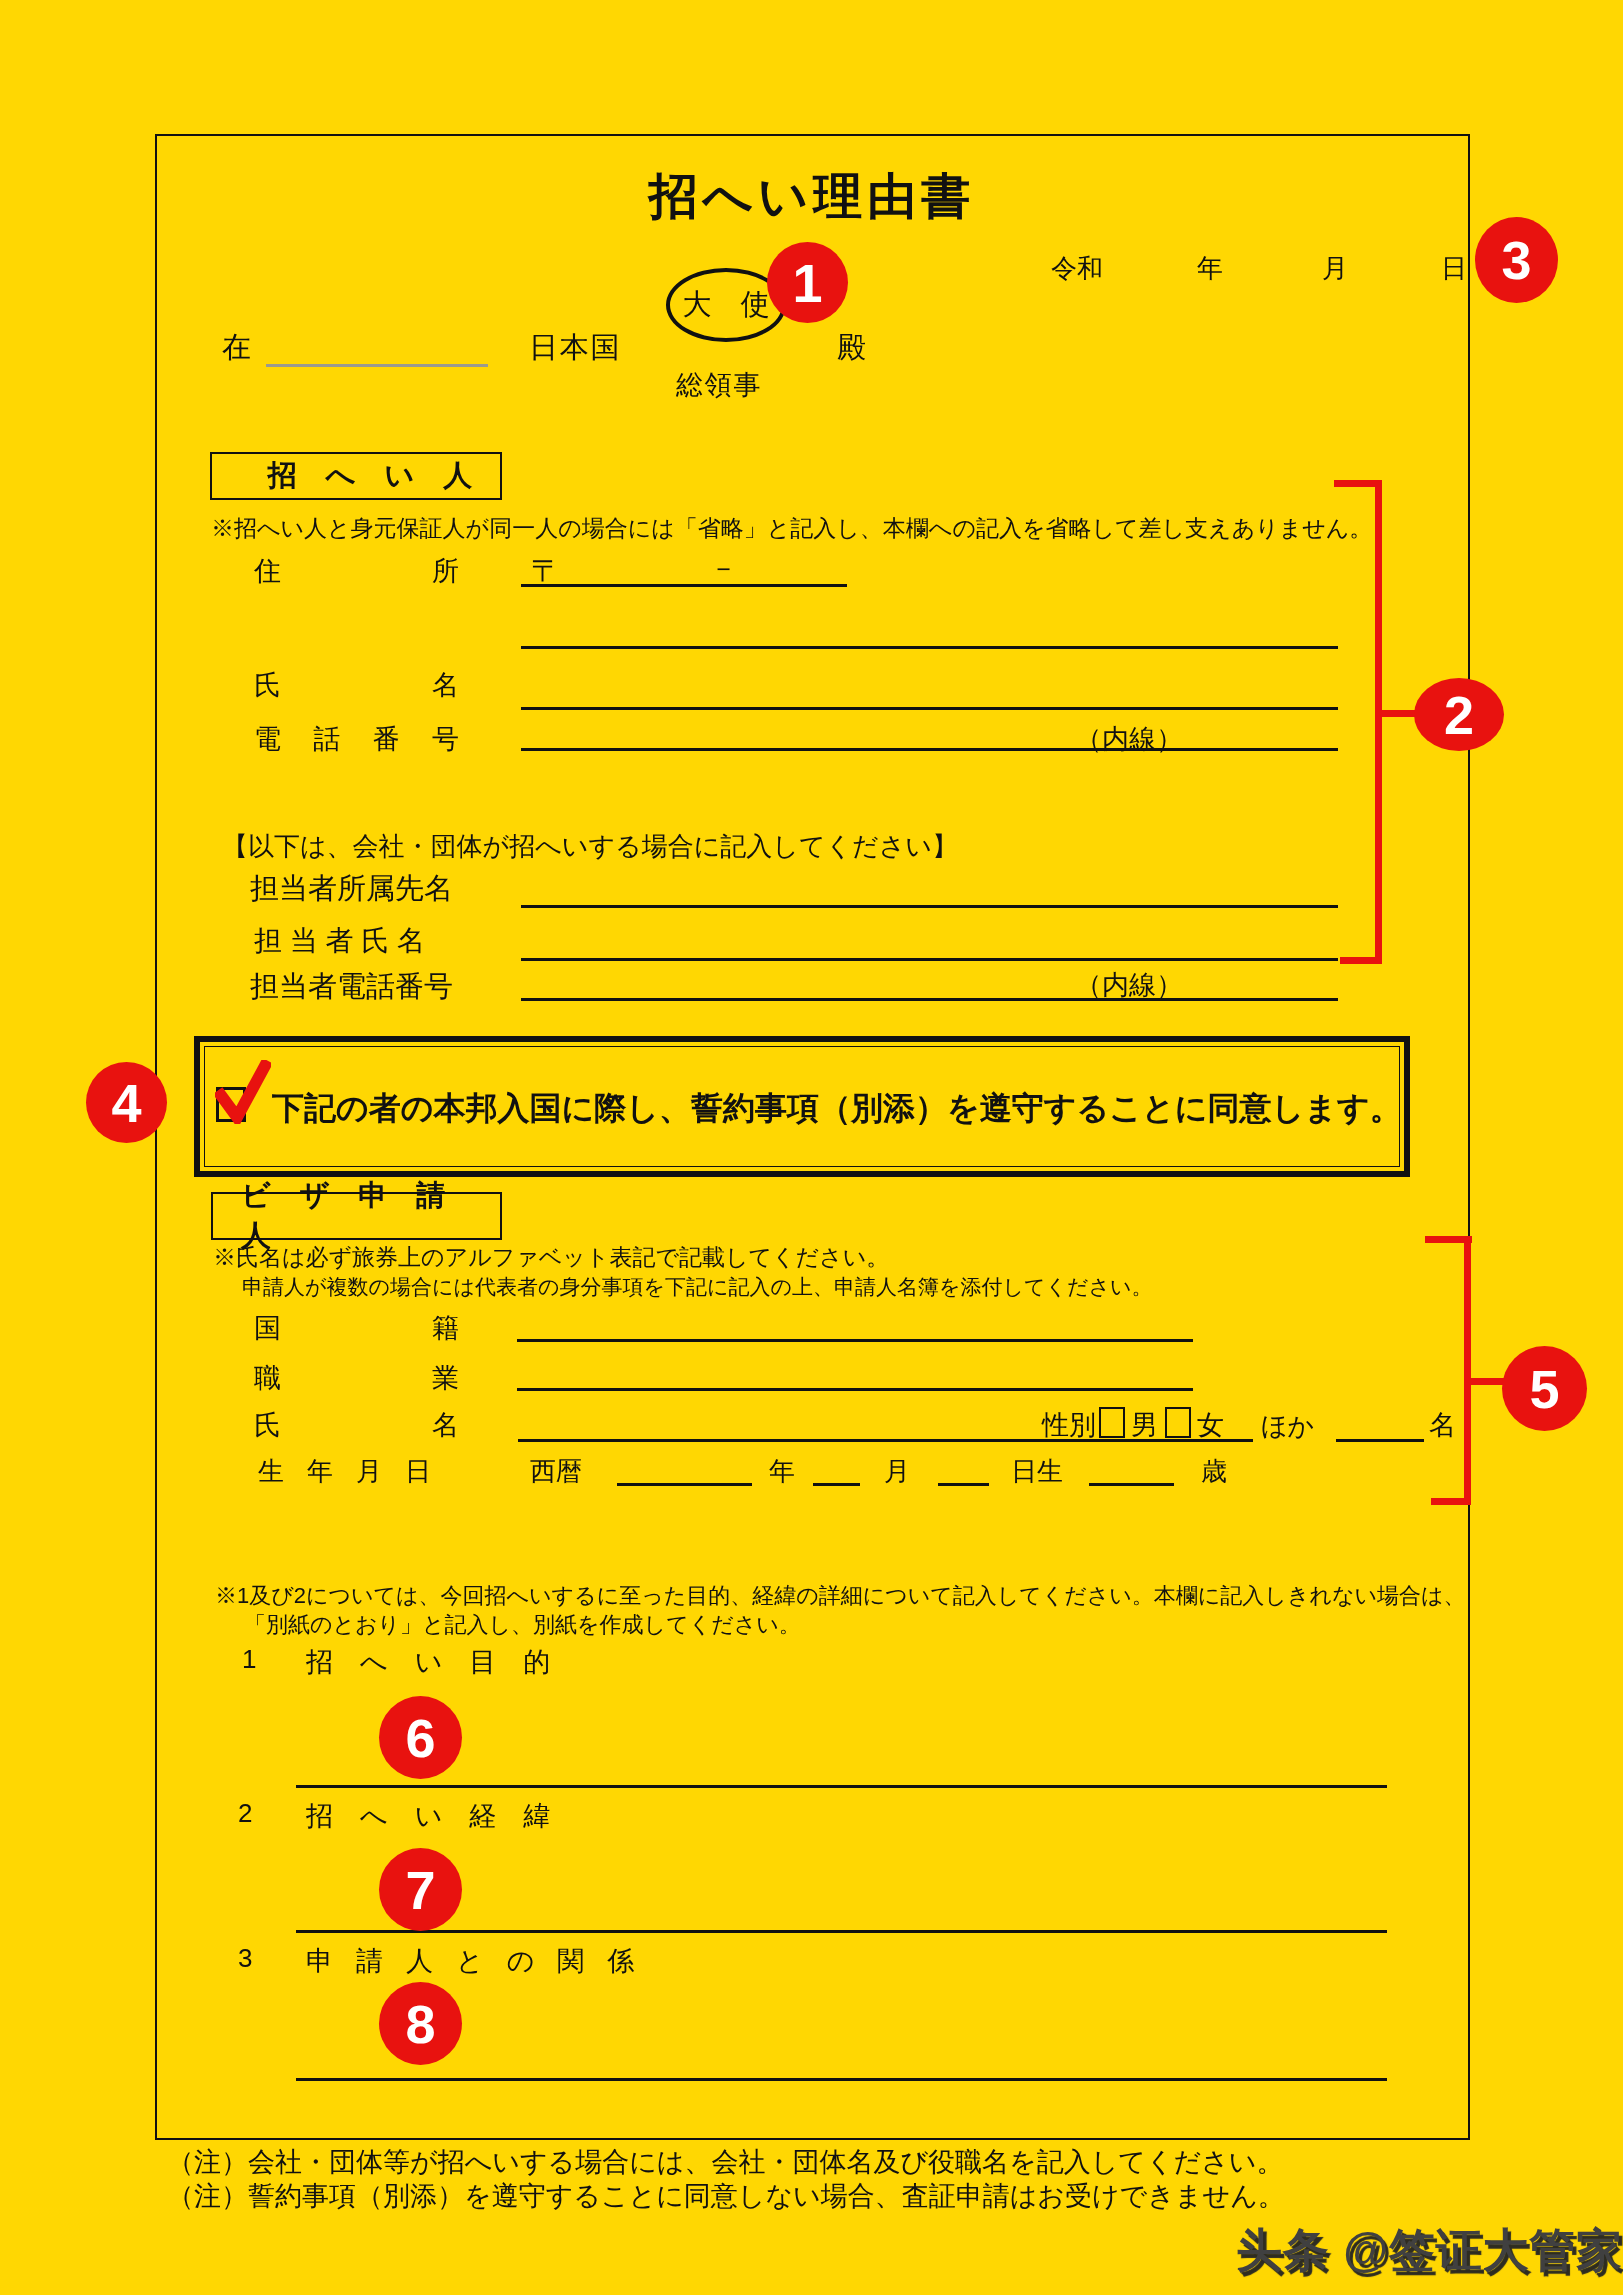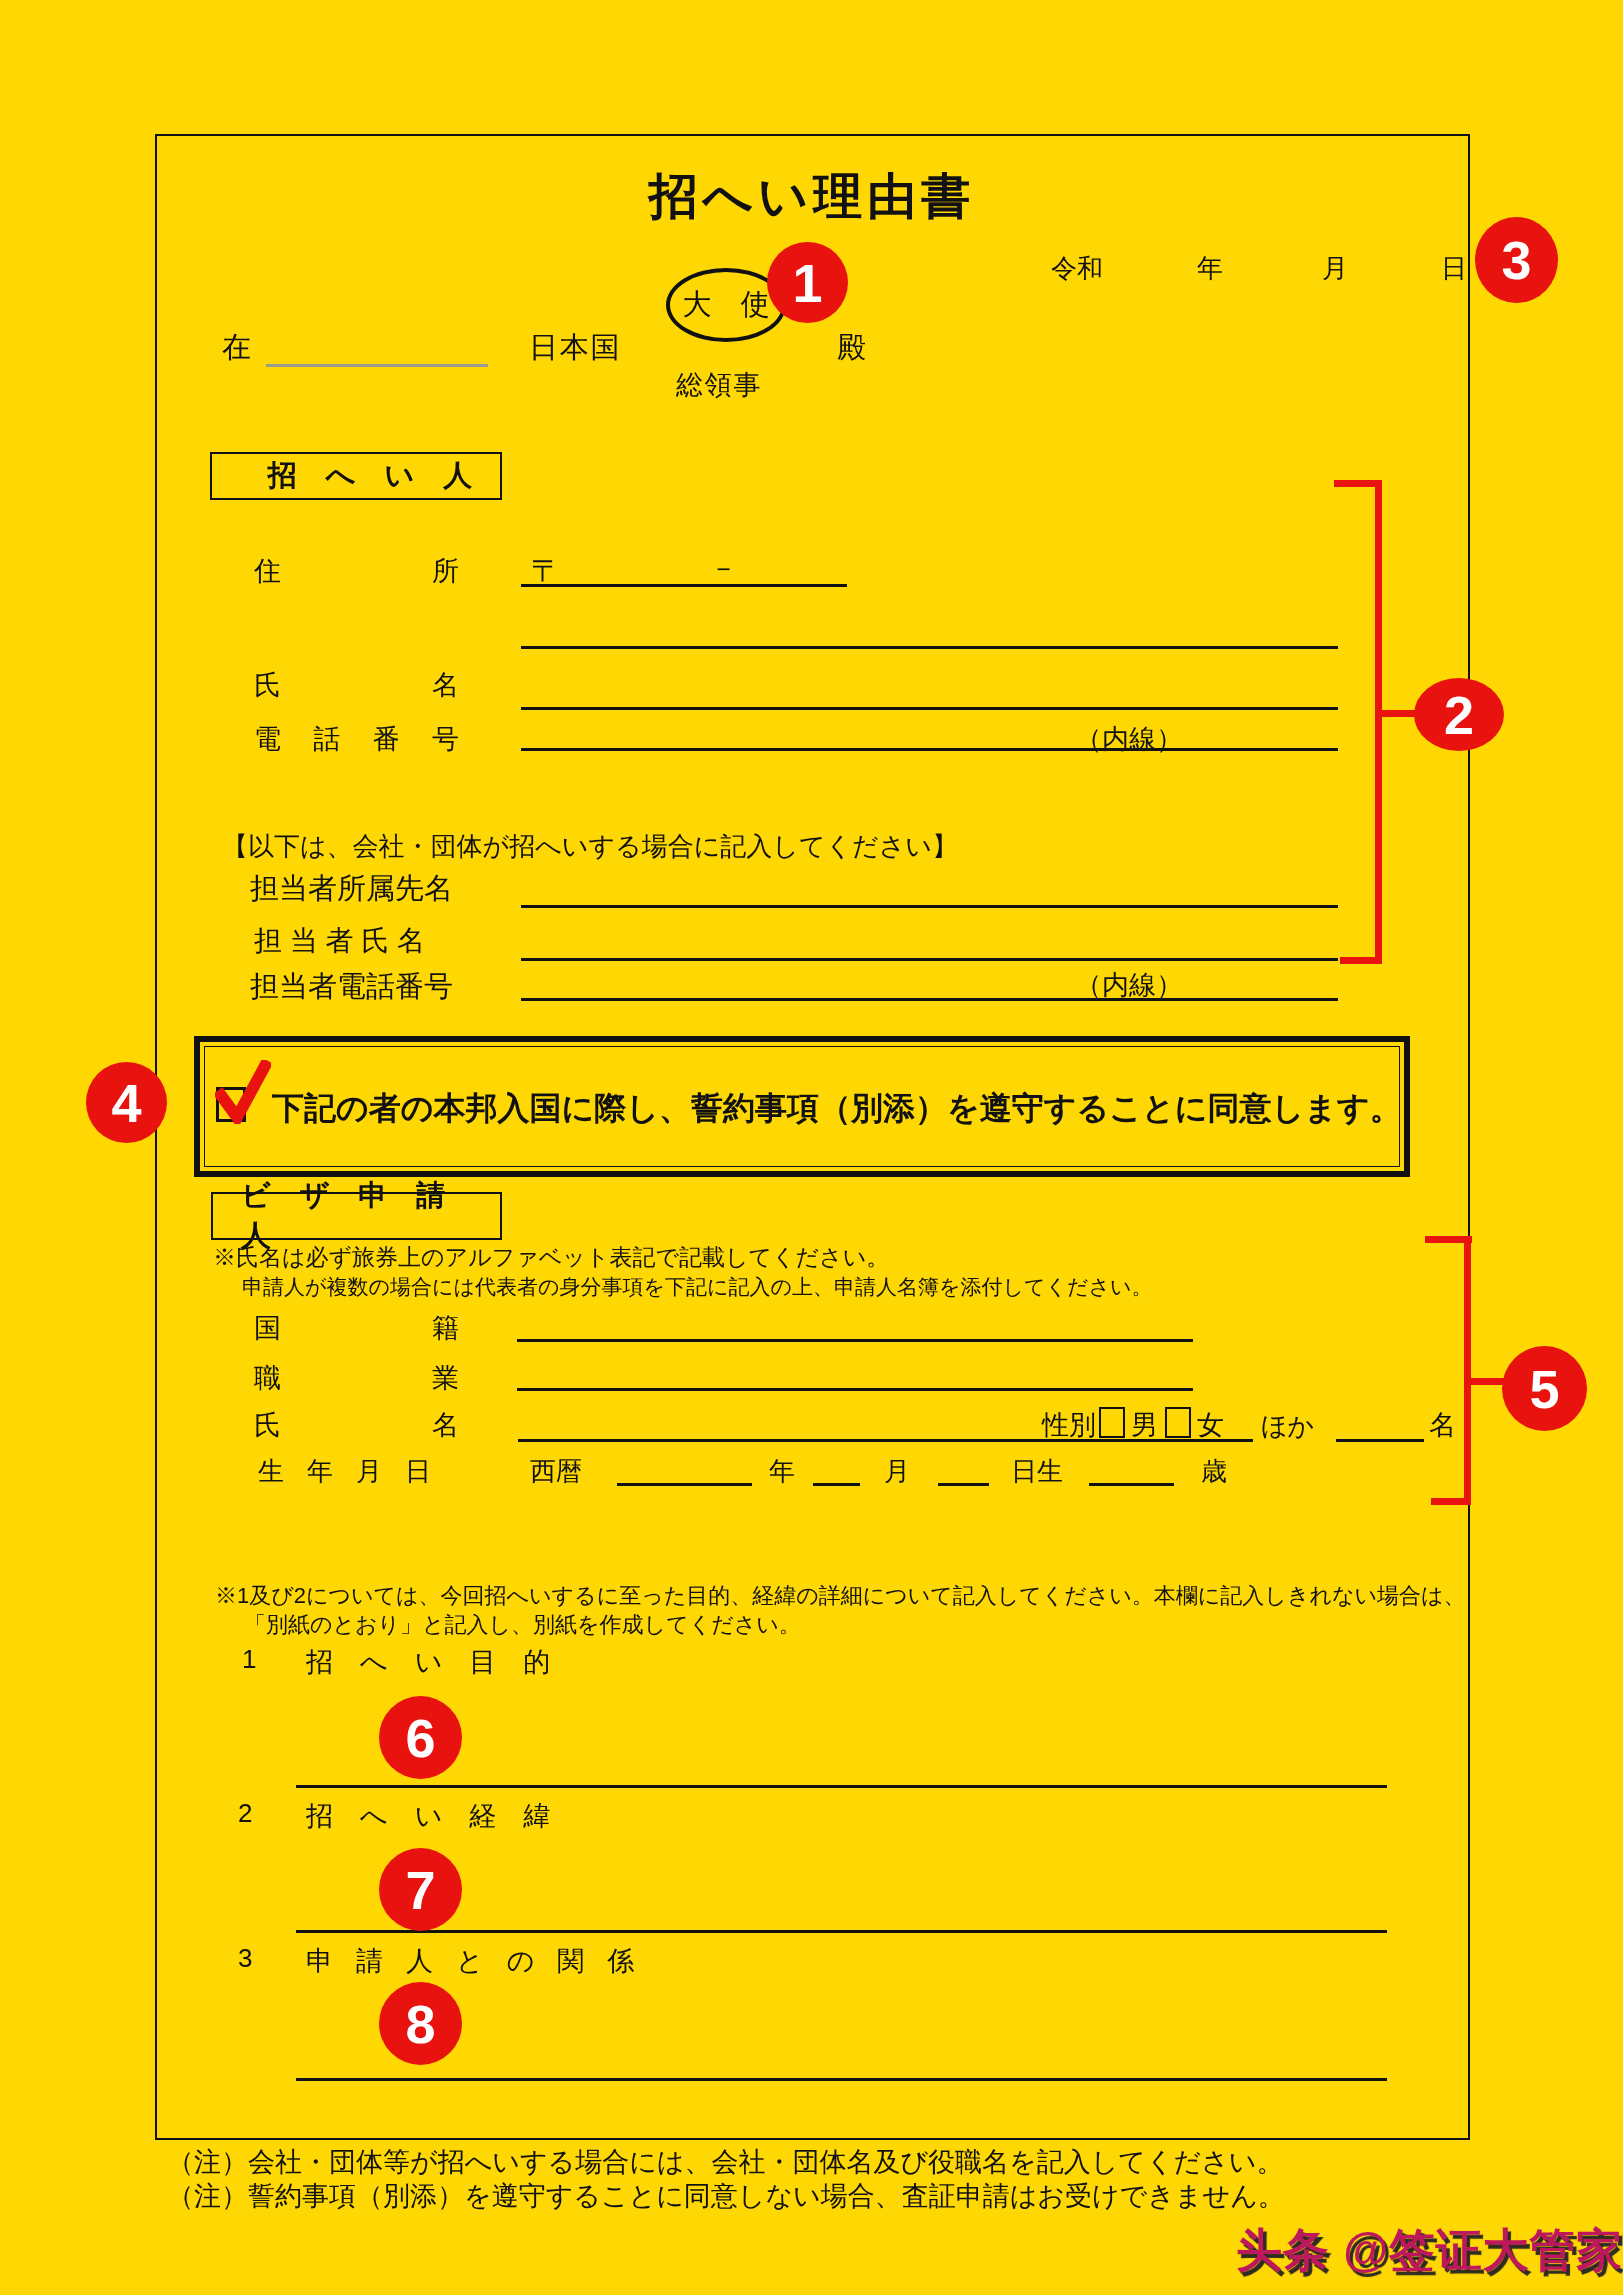--- a/index.html
+++ b/index.html
@@ -12,21 +12,21 @@
   .txt{position:absolute;font-size:27px;color:#111;white-space:nowrap;}
   .secbox{position:absolute;border:2.5px solid #111;display:flex;align-items:center;justify-content:center;
           font-size:29px;font-weight:bold;background:transparent;padding-left:28px;}
   .anno{position:absolute;background:#E8120F;color:#fff;border-radius:50%;display:flex;align-items:center;
         justify-content:center;font-weight:bold;font-size:54px;z-index:30;line-height:1;}
   .red{position:absolute;background:#E8120F;z-index:20;}
   .sexbox{position:absolute;width:22px;height:27px;border:2.5px solid #111;background:transparent;}
   #border-frame{position:absolute;left:155px;top:122px;width:1311px;height:2002px;border:2.5px solid #111;}
   #agr-outer{position:absolute;left:194px;top:1024px;width:1204px;height:129px;border:6.8px solid #111;}
   #agr-inner{position:absolute;left:4.2px;top:4.2px;right:4.2px;bottom:4.2px;border:1.7px solid #111;}
-  #watermark{position:absolute;left:1236px;top:2208px;font-size:46px;font-weight:900;color:#be185d;
+  #watermark{position:absolute;left:1236px;top:2208px;font-size:46px;font-weight:900;color:#404040;
              white-space:nowrap;text-shadow:3.4px 4.2px 0.8px rgba(35,35,35,0.95);letter-spacing:0.8px;}
   .note{position:absolute;color:#111;white-space:nowrap;}
 </style>
 </head>
 <body>
 
 <div id="page">
 
   <div id="border-frame"></div>
 
@@ -43,20 +43,21 @@
   <div class="abs" style="left:666px;top:256px;width:112px;height:66px;border:4.2px solid #111;border-radius:50%;display:flex;align-items:center;justify-content:center;">
     <span style="font-size:29px;">大　使</span>
   </div>
   <div class="txt" style="left:837px;top:316px;font-size:29px;">殿</div>
   <div class="txt" style="left:676px;top:355px;font-size:27px;letter-spacing:1.7px;">総領事</div>
 
   <div class="anno" style="left:767px;top:230px;width:81px;height:81px;">1</div>
   <div class="anno" style="left:1475px;top:205px;width:83px;height:86px;">3</div>
 
   <div class="secbox" style="left:210px;top:440px;width:260px;height:44px;">招　へ　い　人</div>
+  <div class="note" style="left:211px;top:501px;font-size:23px;">※招へい人と身元保証人が同一人の場合には「省略」と記入し、本欄への記入を省略して差し支えありません。</div>
 
   <div class="lbl" style="left:254px;top:541px;width:205px;">
     <span>住</span>
     <span>所</span>
   </div>
   <div class="txt" style="left:531px;top:539px;font-size:30px;">〒</div>
   <div class="txt" style="left:710px;top:538px;font-size:27px;">－</div>
   <div class="line" style="left:521px;top:572px;width:326px;"></div>
   <div class="line" style="left:521px;top:634px;width:817px;"></div>
 

